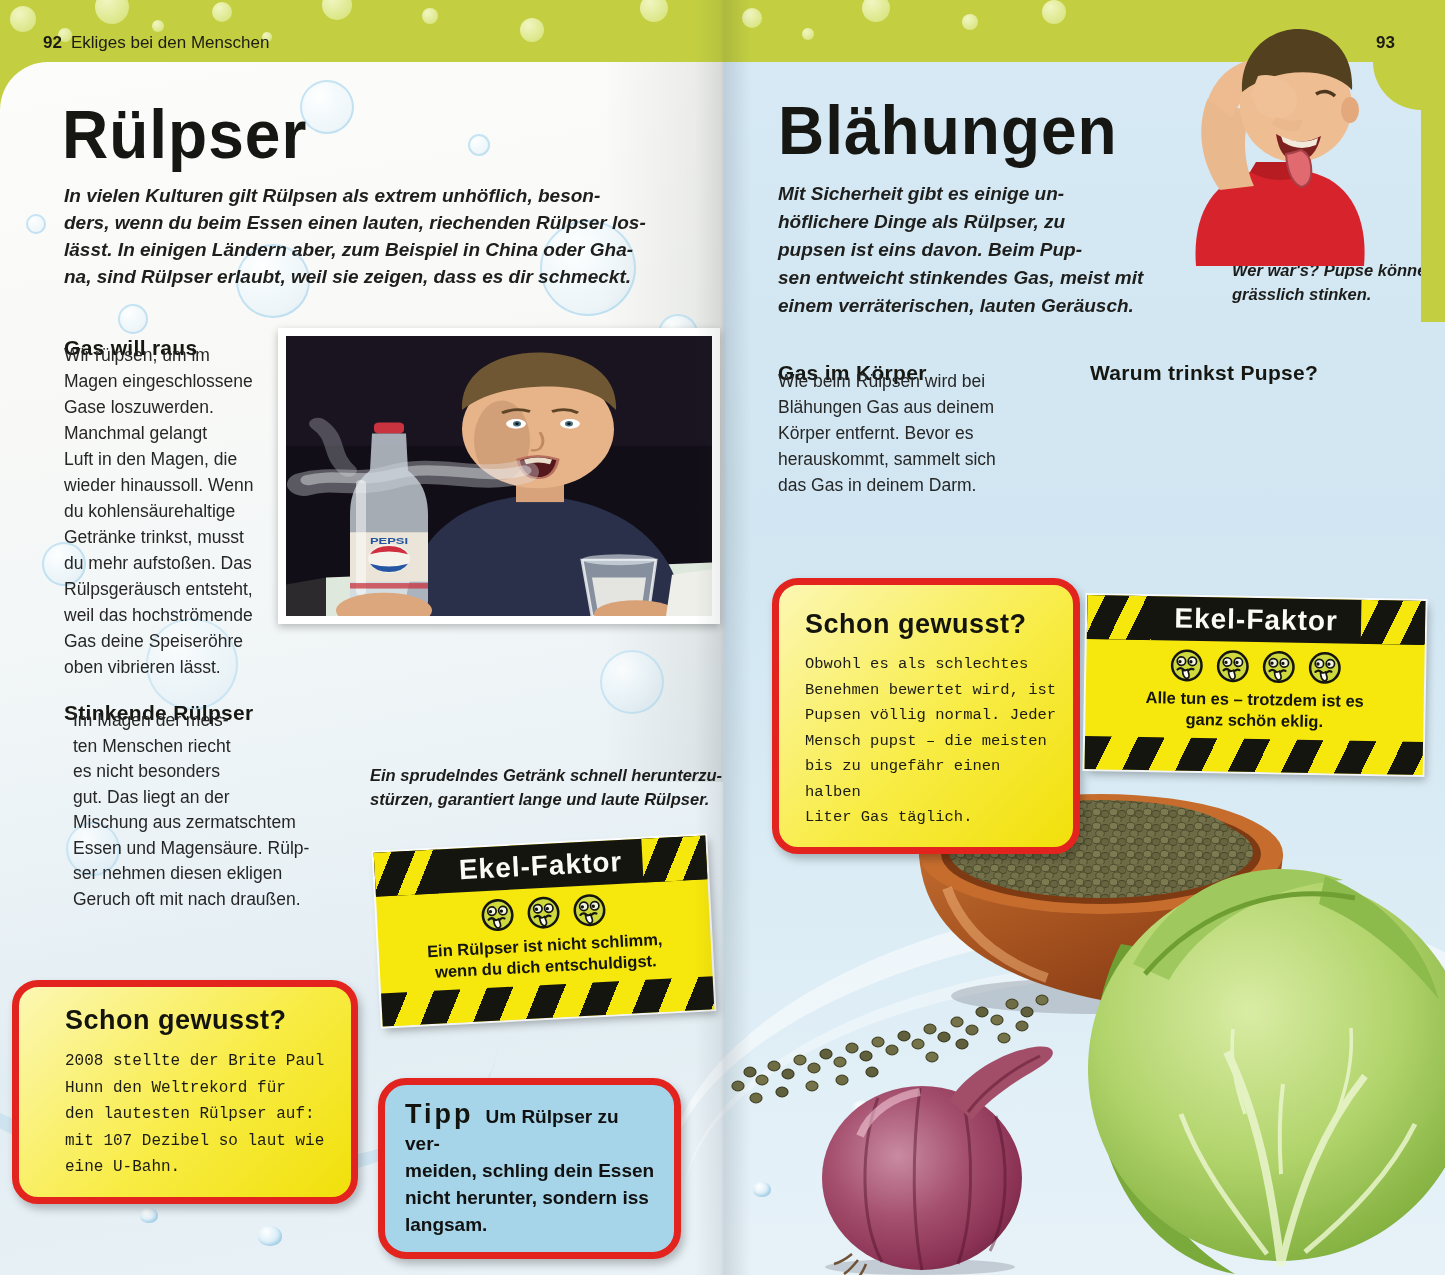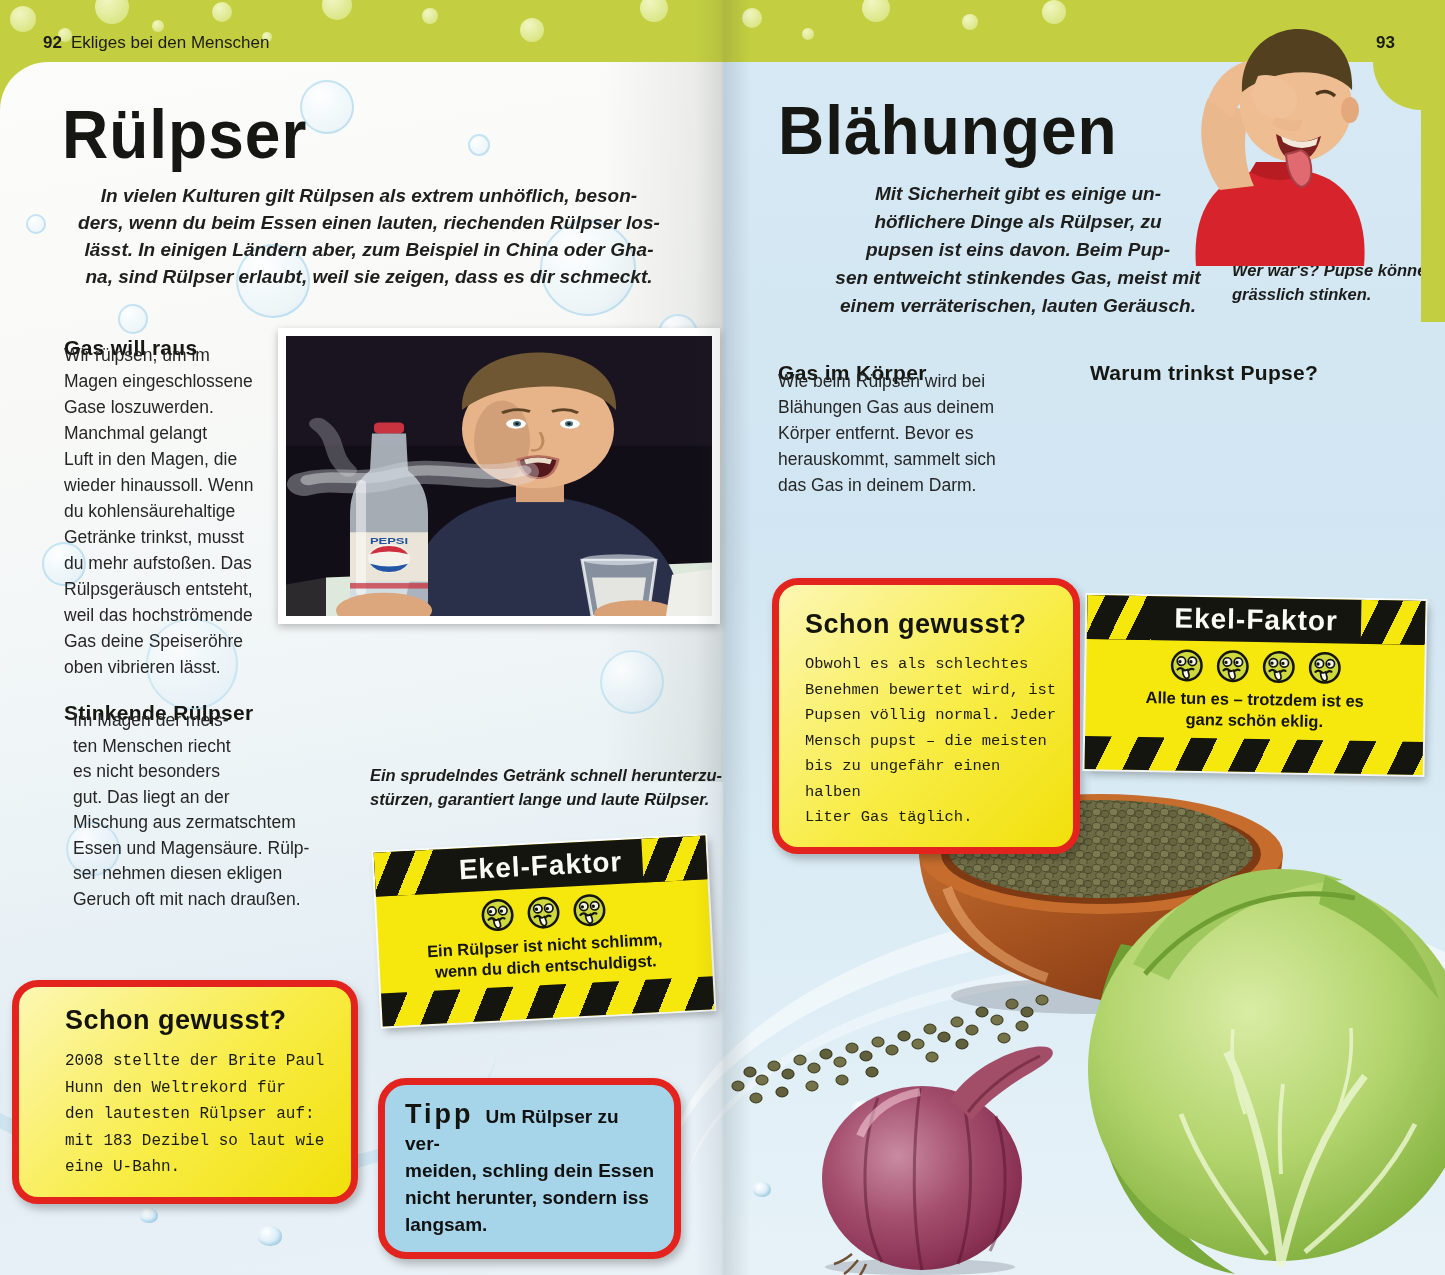--- a/index.html
+++ b/index.html
@@ -20,21 +20,21 @@
   .green-strip{position:absolute;left:1421px;top:0;width:24px;height:322px;background:#c3cf40;z-index:2;}
   .green-corner{position:absolute;left:650px;top:0;width:48px;height:48px;background:#c3cf40;
     border-radius:0 0 0 48px;z-index:2;}
   .grey-edge{position:absolute;right:0;top:0;width:120px;height:720px;
     background:linear-gradient(to right,rgba(110,115,110,0),rgba(110,115,110,.14));}
   .gutter{position:absolute;left:695px;top:0;width:56px;height:1275px;z-index:6;pointer-events:none;
     background:linear-gradient(to right,rgba(40,50,60,0),rgba(40,50,60,.08) 45%,rgba(40,50,60,.14) 52%,rgba(40,50,60,0) 100%);}
   
   .big-title{font-size:64px;font-weight:900;color:#161613;letter-spacing:1px;line-height:1;
     transform:scaleY(1.08);transform-origin:left top;}
-  .intro{font-size:19px;line-height:27px;font-weight:800;font-style:italic;color:#1e1e1c;text-align:center;}
+  .intro{font-size:19px;line-height:27px;font-weight:800;font-style:italic;color:#1e1e1c;}
   .col-heading{font-size:21px;font-weight:700;color:#171712;letter-spacing:.3px;margin-top:18px;}
   .body-txt{font-size:17.5px;line-height:26px;color:#262626;}
   .pre{white-space:pre-line;}
   .caption{font-size:16.5px;line-height:24px;font-weight:800;font-style:italic;color:#1c1c1a;}
   
   .rbox{position:absolute;border:7px solid #e3231e;box-sizing:border-box;
     box-shadow:3px 5px 9px rgba(0,0,0,.25);z-index:5;}
   .yellowbox{border-radius:26px;background:linear-gradient(135deg,#fcf7b4 0%,#f8ec45 55%,#f1e00a 100%);}
   .bluebox{border-radius:28px;background:#a6d4e8;}
   .sg-title{font-size:27px;font-weight:900;color:#14140f;letter-spacing:.5px;}
@@ -244,21 +244,21 @@
 wenn du dich entschuldigst.</div>
     </div>
     <div class="ekel-bottom"></div>
   </div>
 
   <div class="rbox yellowbox" style="left:12px;top:980px;width:346px;min-height:224px;padding:18px 14px 14px 46px;">
     <div class="sg-title">Schon gewusst?</div>
     <div class="sg-text pre">2008 stellte der Brite Paul
 Hunn den Weltrekord für
 den lautesten Rülpser auf:
-mit 183 Dezibel so laut wie
+mit 107 Dezibel so laut wie
 eine U-Bahn.</div>
   </div>
 
   <div class="rbox bluebox" style="left:378px;top:1078px;width:303px;padding:14px 18px 14px 20px;">
     <span class="tip-label">Tipp</span><span class="tip-text pre">Um Rülpser zu ver-
 meiden, schling dein Essen
 nicht herunter, sondern iss
 langsam.</span>
   </div>
 

